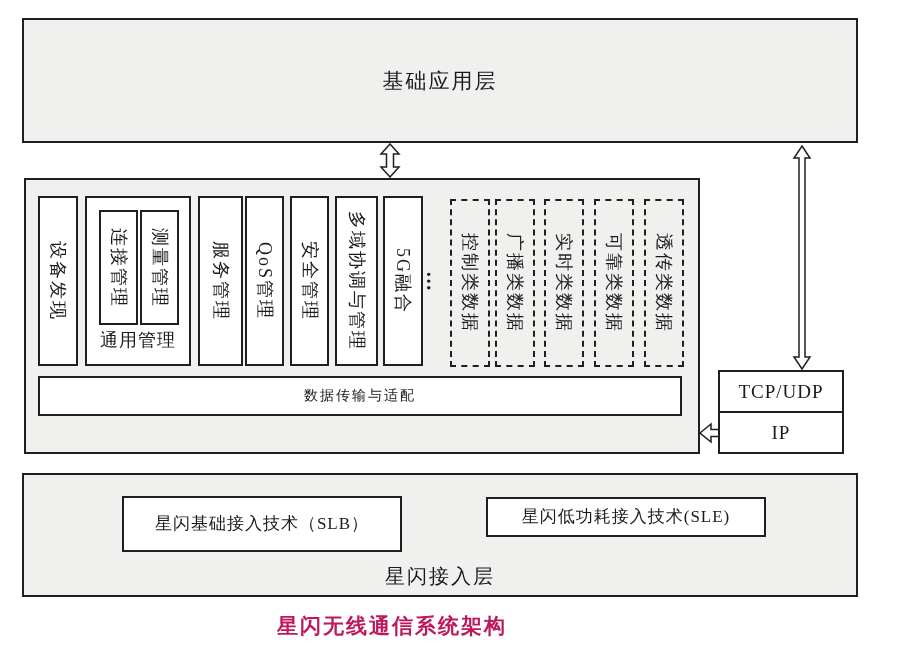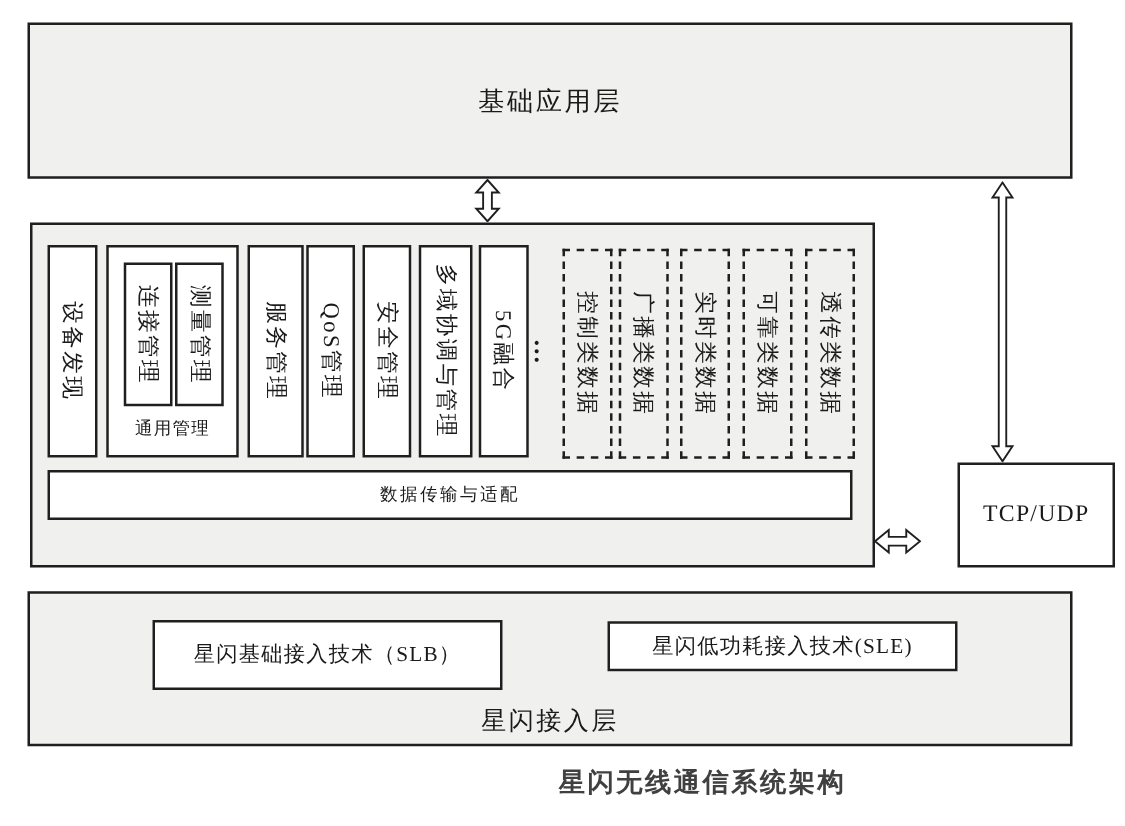--- a/index.html
+++ b/index.html
@@ -47,21 +47,21 @@
     letter-spacing: 2px;
     line-height: 1;
   }
   
   .col-device      { left: 12px;  top: 16px; width: 40px;  height: 170px; }
   .grp-general     { left: 59px;  top: 16px; width: 106px; height: 170px; }
   .col-conn        { left: 12px;  top: 12px; width: 39px;  height: 115px; }
   .col-meas        { left: 53px;  top: 12px; width: 39px;  height: 115px; }
   .grp-general-label {
     position: absolute; left: 0; right: 0; bottom: 12px;
-    text-align: center; font-size: 14px; letter-spacing: 1px;
+    text-align: center; font-size: 18px; letter-spacing: 1px;
   }
   .col-service     { left: 172px; top: 16px; width: 45px;  height: 170px; }
   .col-qos         { left: 219px; top: 16px; width: 39px;  height: 170px; }
   .col-security    { left: 264px; top: 16px; width: 39px;  height: 170px; }
   .col-multidomain { left: 309px; top: 16px; width: 43px;  height: 170px; }
   .col-5g          { left: 357px; top: 16px; width: 40px;  height: 170px; }
 
   .ellipsis {
     position: absolute; left: 399px; top: 16px; width: 18px; height: 170px;
     display: flex; align-items: center; justify-content: center;
@@ -82,21 +82,21 @@
   .transport-bar {
     left: 12px; top: 196px; width: 644px; height: 40px;
     font-size: 14px; letter-spacing: 2px;
   }
   .svc-label {
     position: absolute; left: 0; right: 0; top: 244px;
     text-align: center;
   }
 
   .proto-stack {
-    position: absolute; left: 766px; top: 370px; width: 126px; height: 84px;
+    position: absolute; left: 718px; top: 370px; width: 126px; height: 84px;
     background: var(--box-fill);
     border: 2px solid var(--border);
     display: flex; flex-direction: column; text-align: right;
   }
   .proto-row {
     flex: 1; display: flex; align-items: center; justify-content: center;
     font-size: 19px; letter-spacing: 1px;
   }
   .proto-row + .proto-row { border-top: 2px solid var(--border); }
 
@@ -114,24 +114,24 @@
     text-align: center;
   }
 
   .arrow { position: absolute; }
   .arrow-a { left: 378px; top: 143px; }
   .arrow-b { left: 791px; top: 145px; }
   .arrow-c { left: 699px; top: 421px; }
 
   .caption {
     position: absolute; top: 612px; left: 277px; width: 400px;
-    text-align: right;
+    text-align: left;
     font-family: Liberation Sans, sans-serif;
     font-weight: bold; font-size: 21px; letter-spacing: 2px;
-    color: #404040;
+    color: #be185d;
   }
 </style>
 </head>
 <body>
 
 <div class="stage">
 
   <div class="layer app-layer">
     <span class="layer-label app-label">基础应用层</span>
   </div>
@@ -207,20 +207,23 @@
   </div>
 
   <svg class="arrow arrow-c" width="38" height="24" viewBox="0 0 38 24">
     <path d="M1 12 L12 3 L12 8.5 L26 8.5 L26 3 L37 12 L26 21 L26 15.5 L12 15.5 L12 21 Z" fill="#ffffff" stroke="#1f1f1f" stroke-width="1.5" stroke-linejoin="miter"></path>
   </svg>
 
   <div class="proto-stack">
     <div class="proto-row">
       <span>TCP/UDP</span>
     </div>
+    <div class="proto-row">
+      <span>IP</span>
+    </div>
   </div>
 
   <div class="layer access-layer">
     <div class="tech-box slb-box">
       <span>星闪基础接入技术</span>
       <span>（SLB）</span>
     </div>
     <div class="tech-box sle-box">
       <span>星闪低功耗接入技术</span>
       <span>(SLE)</span>

